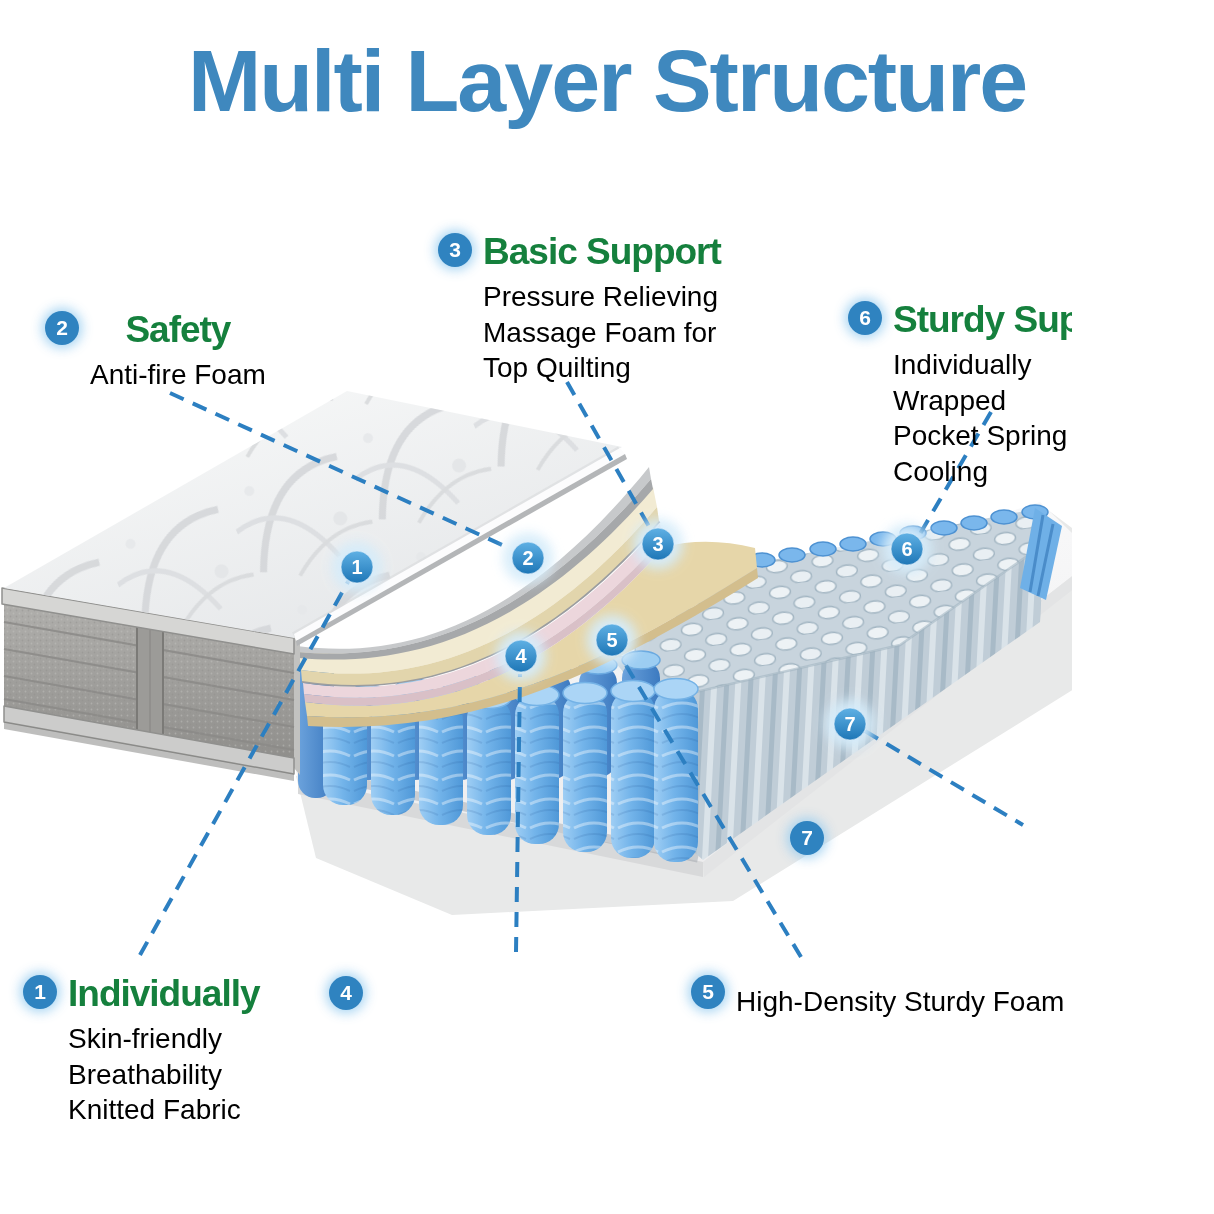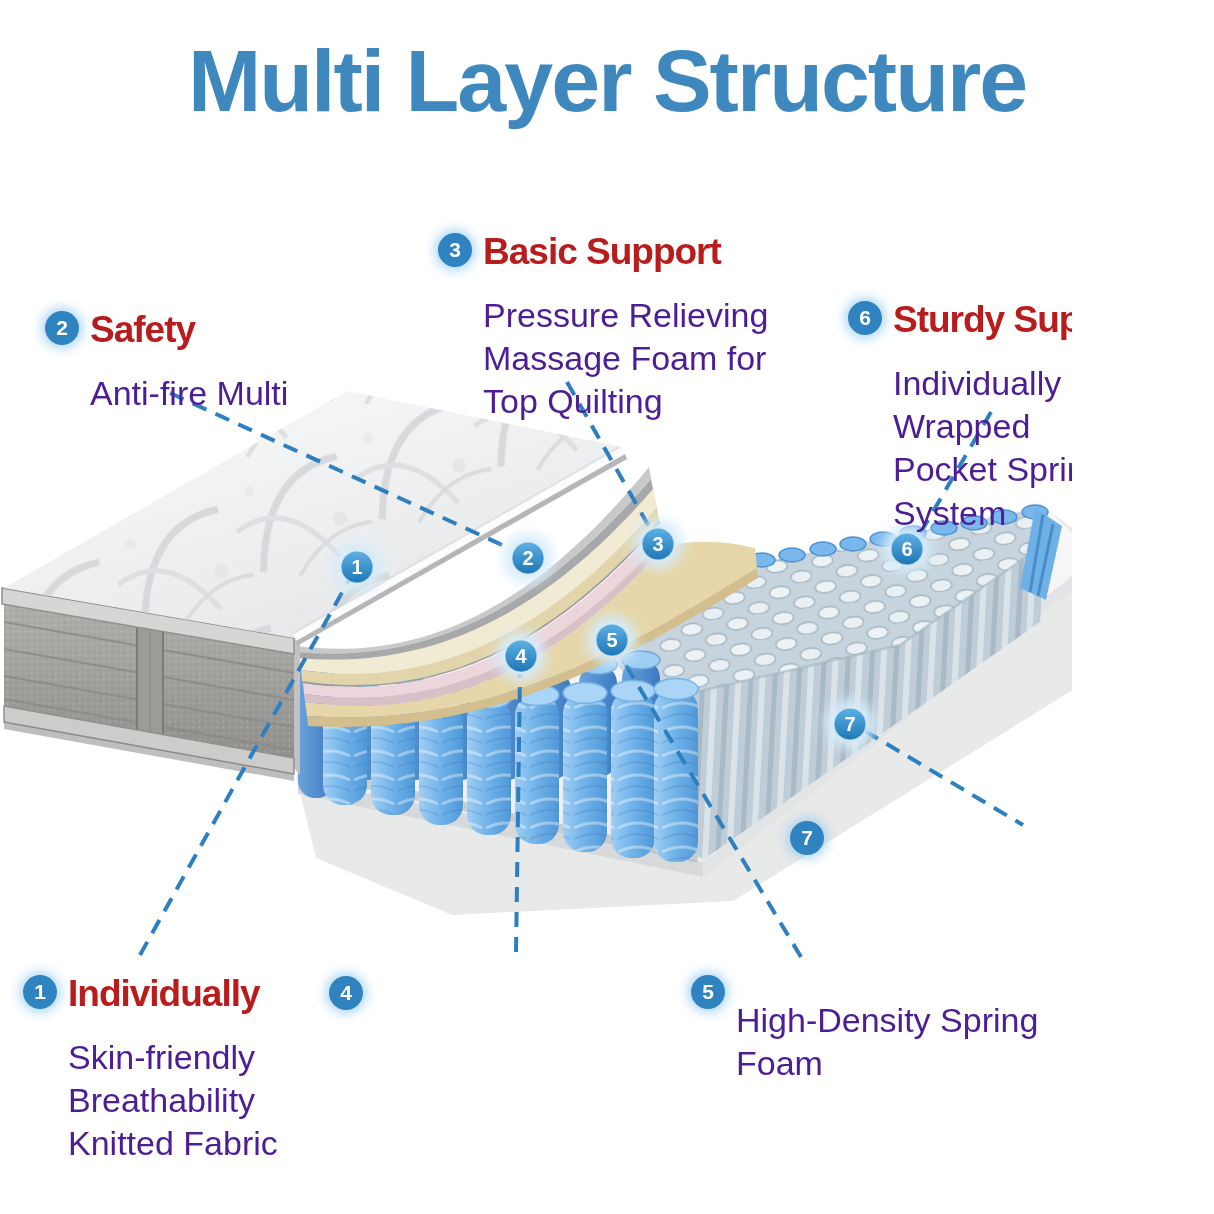--- a/index.html
+++ b/index.html
@@ -6,23 +6,23 @@
   #canvas{position:relative;width:1072px;height:1214px;background:#ffffff;overflow:hidden;
           font-family:"Liberation Sans",sans-serif;}
   #art{position:absolute;left:0;top:0;width:1214px;height:1214px;}
   .page-title{position:absolute;left:0;top:30px;width:1214px;text-align:center;
               font-size:88px;font-weight:bold;letter-spacing:-2px;color:#3f88be;margin:0;}
   .callout{position:absolute;display:flex;align-items:flex-start;z-index:5;}
   .badge{flex:0 0 auto;width:34px;height:34px;border-radius:50%;background:#2f83c0;
          color:#ffffff;font-size:21px;font-weight:bold;line-height:34px;text-align:center;
          box-shadow:0 0 12px 3px rgba(150,205,240,.85);}
   .ctext{margin-left:11px;}
-  .ctitle{font-size:37px;font-weight:bold;letter-spacing:-1px;color:#b91c1c;line-height:1.0;
-          white-space:nowrap;}
-  .cdesc{margin-top:24px;font-size:34px;color:#4c1d95;line-height:1.27;white-space:pre-line;}
+  .ctitle{font-size:37px;font-weight:bold;letter-spacing:-1px;color:#15803d;line-height:1.0;
+          white-space:nowrap;text-align:center;}
+  .cdesc{margin-top:9px;font-size:28px;color:#000000;line-height:1.27;white-space:pre-line;}
   svg text.mnum{font-family:"Liberation Sans",sans-serif;font-size:20px;font-weight:bold;fill:#ffffff;}
 </style>
 </head>
 <body>
 
 <div id="canvas">
 
   <h1 class="page-title">Multi Layer Structure</h1>
 
   <svg id="art" viewBox="0 0 1214 1214" xmlns="http://www.w3.org/2000/svg">
@@ -253,51 +253,51 @@
       <div class="cdesc">Skin-friendly
 Breathability
 Knitted Fabric</div>
     </div>
   </div>
 
   <div class="callout" style="left:45px;top:311px;">
     <span class="badge">2</span>
     <div class="ctext">
       <div class="ctitle">Safety</div>
-      <div class="cdesc">Anti-fire Multi</div>
+      <div class="cdesc">Anti-fire Foam</div>
     </div>
   </div>
 
   <div class="callout" style="left:438px;top:233px;">
     <span class="badge">3</span>
     <div class="ctext">
       <div class="ctitle">Basic Support</div>
       <div class="cdesc">Pressure Relieving
 Massage Foam for
 Top Quilting</div>
     </div>
   </div>
 
   <div class="callout" style="left:329px;top:976px;">
     <span class="badge">4</span>
   </div>
 
   <div class="callout" style="left:691px;top:975px;">
     <span class="badge">5</span>
     <div class="ctext">
-      <div class="cdesc">High-Density Spring Foam</div>
+      <div class="cdesc">High-Density Sturdy Foam</div>
     </div>
   </div>
 
   <div class="callout" style="left:848px;top:301px;">
     <span class="badge">6</span>
     <div class="ctext">
       <div class="ctitle">Sturdy Support</div>
       <div class="cdesc">Individually Wrapped
-Pocket Spring System</div>
+Pocket Spring Cooling</div>
     </div>
   </div>
 
   <div class="callout" style="left:790px;top:821px;">
     <span class="badge">7</span>
     <div class="ctext">
     </div>
   </div>
 
 </div>

